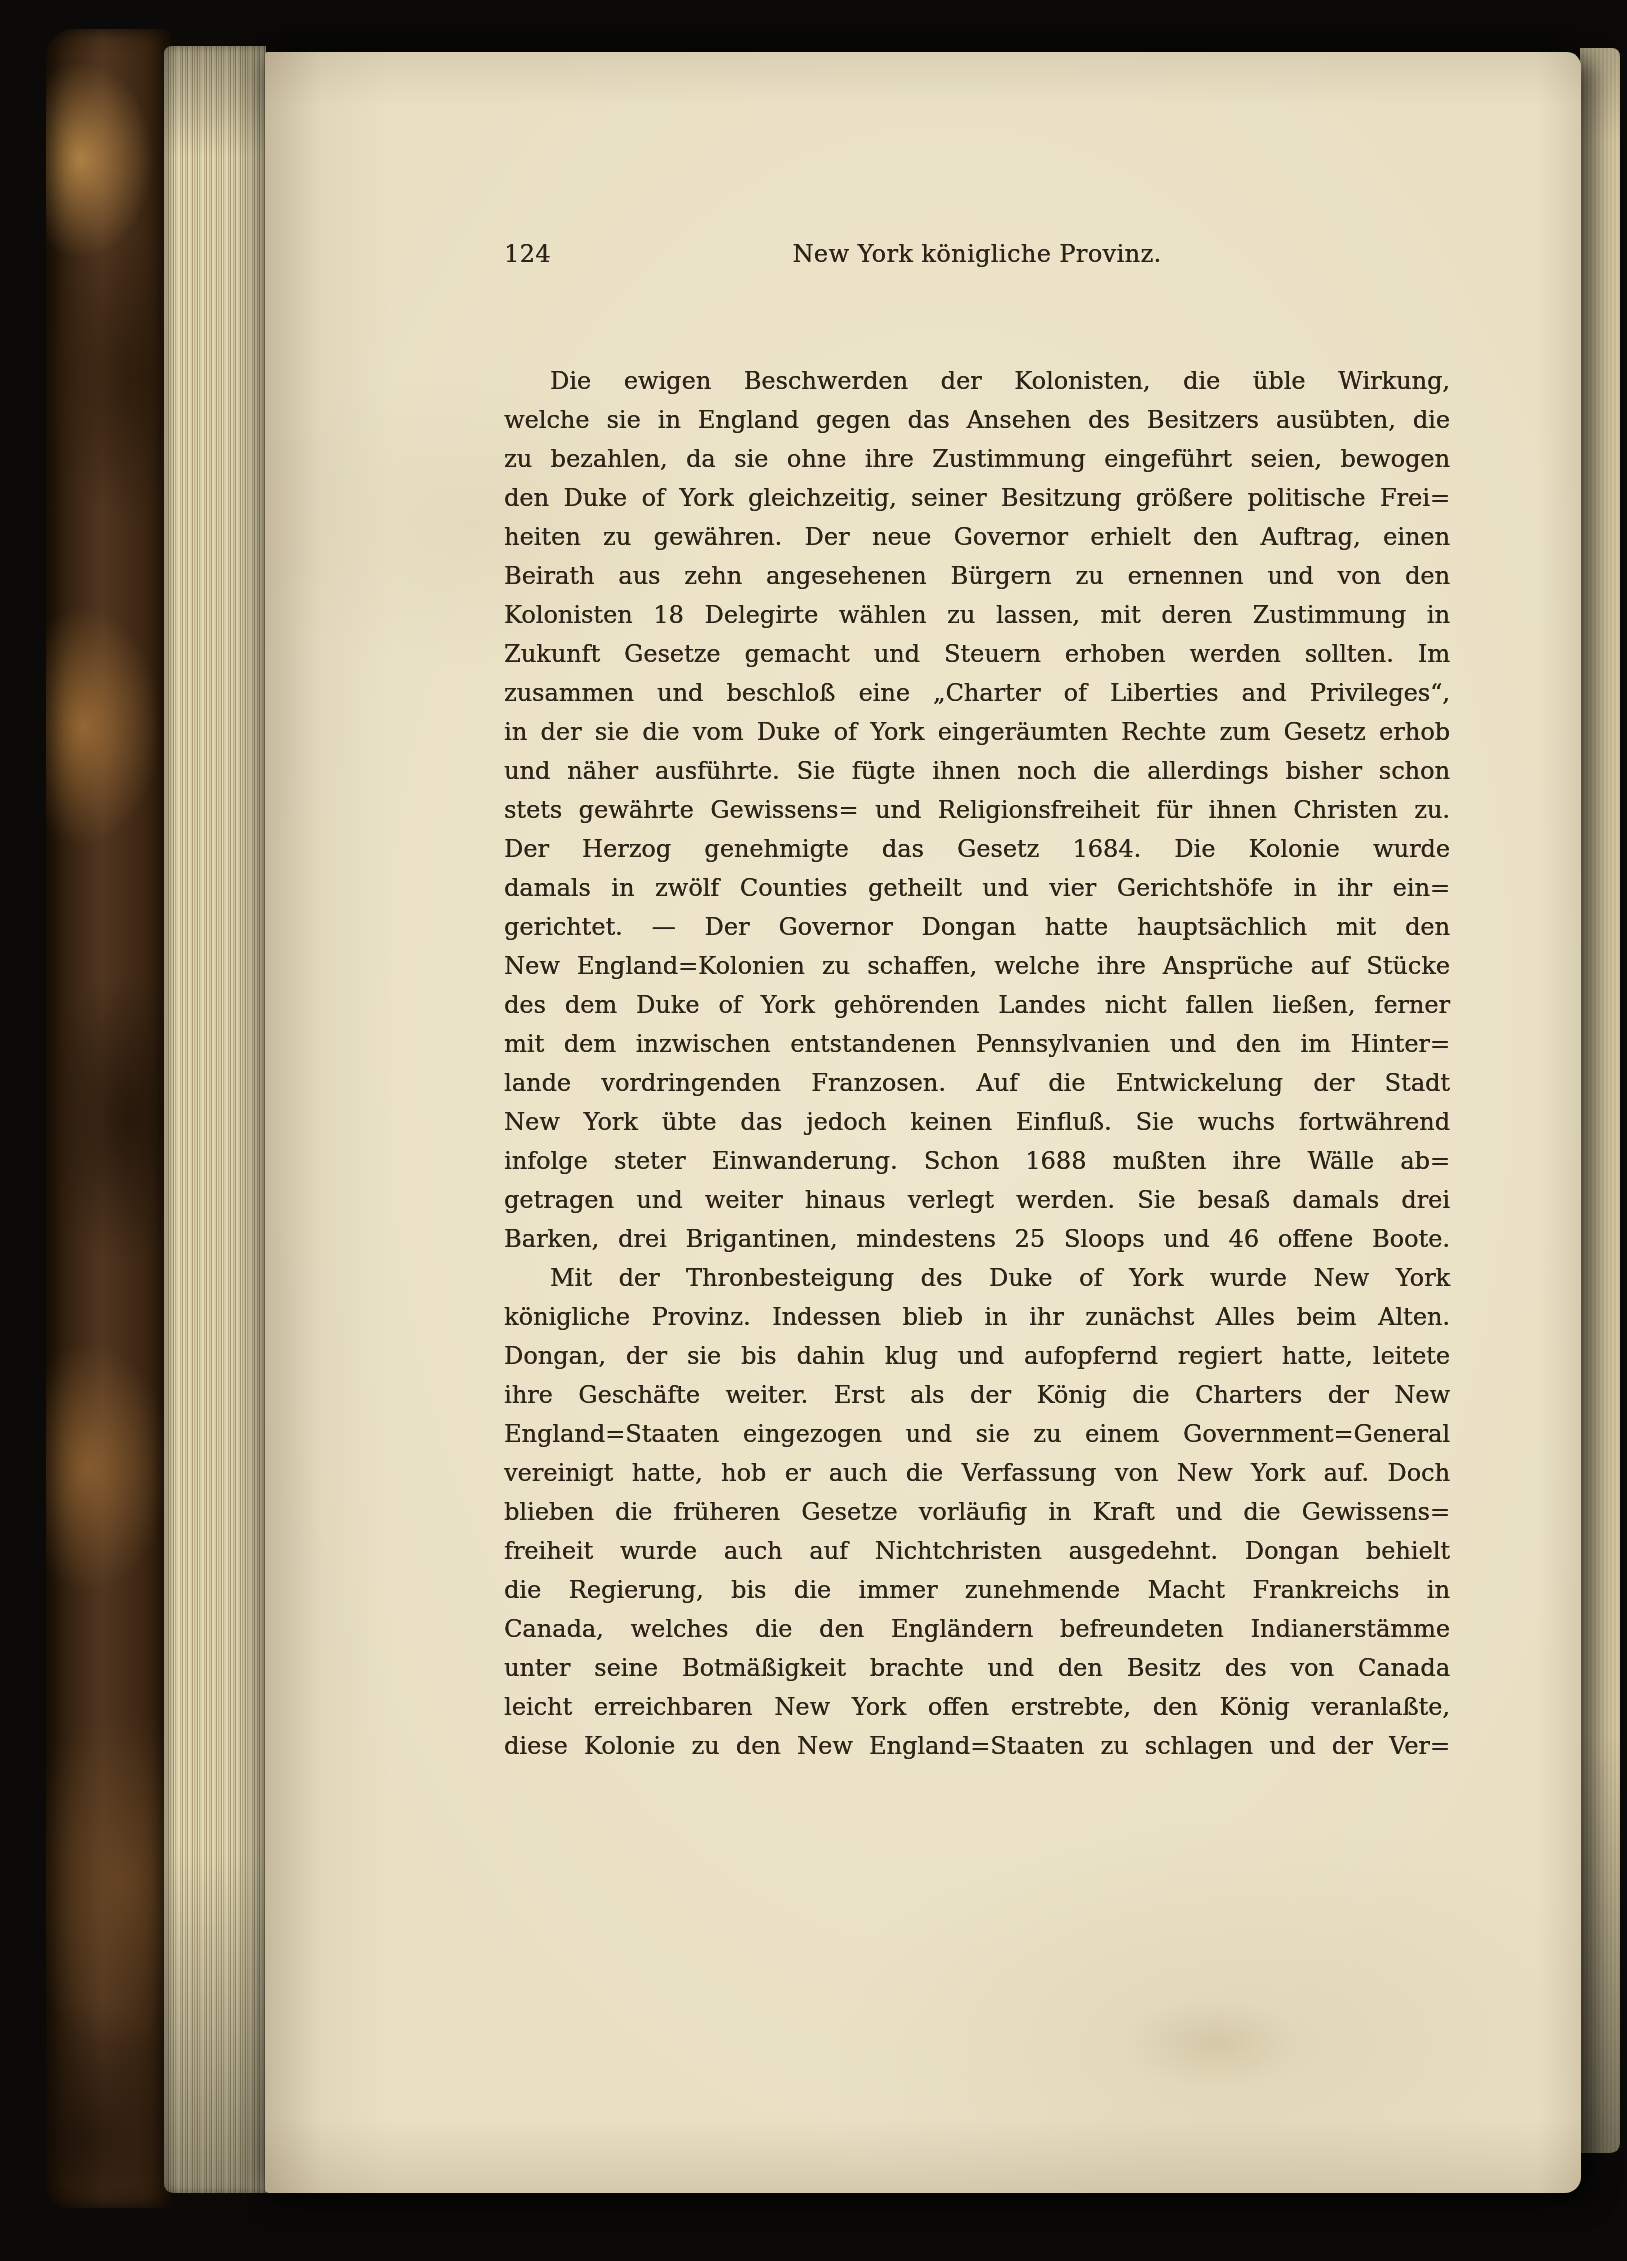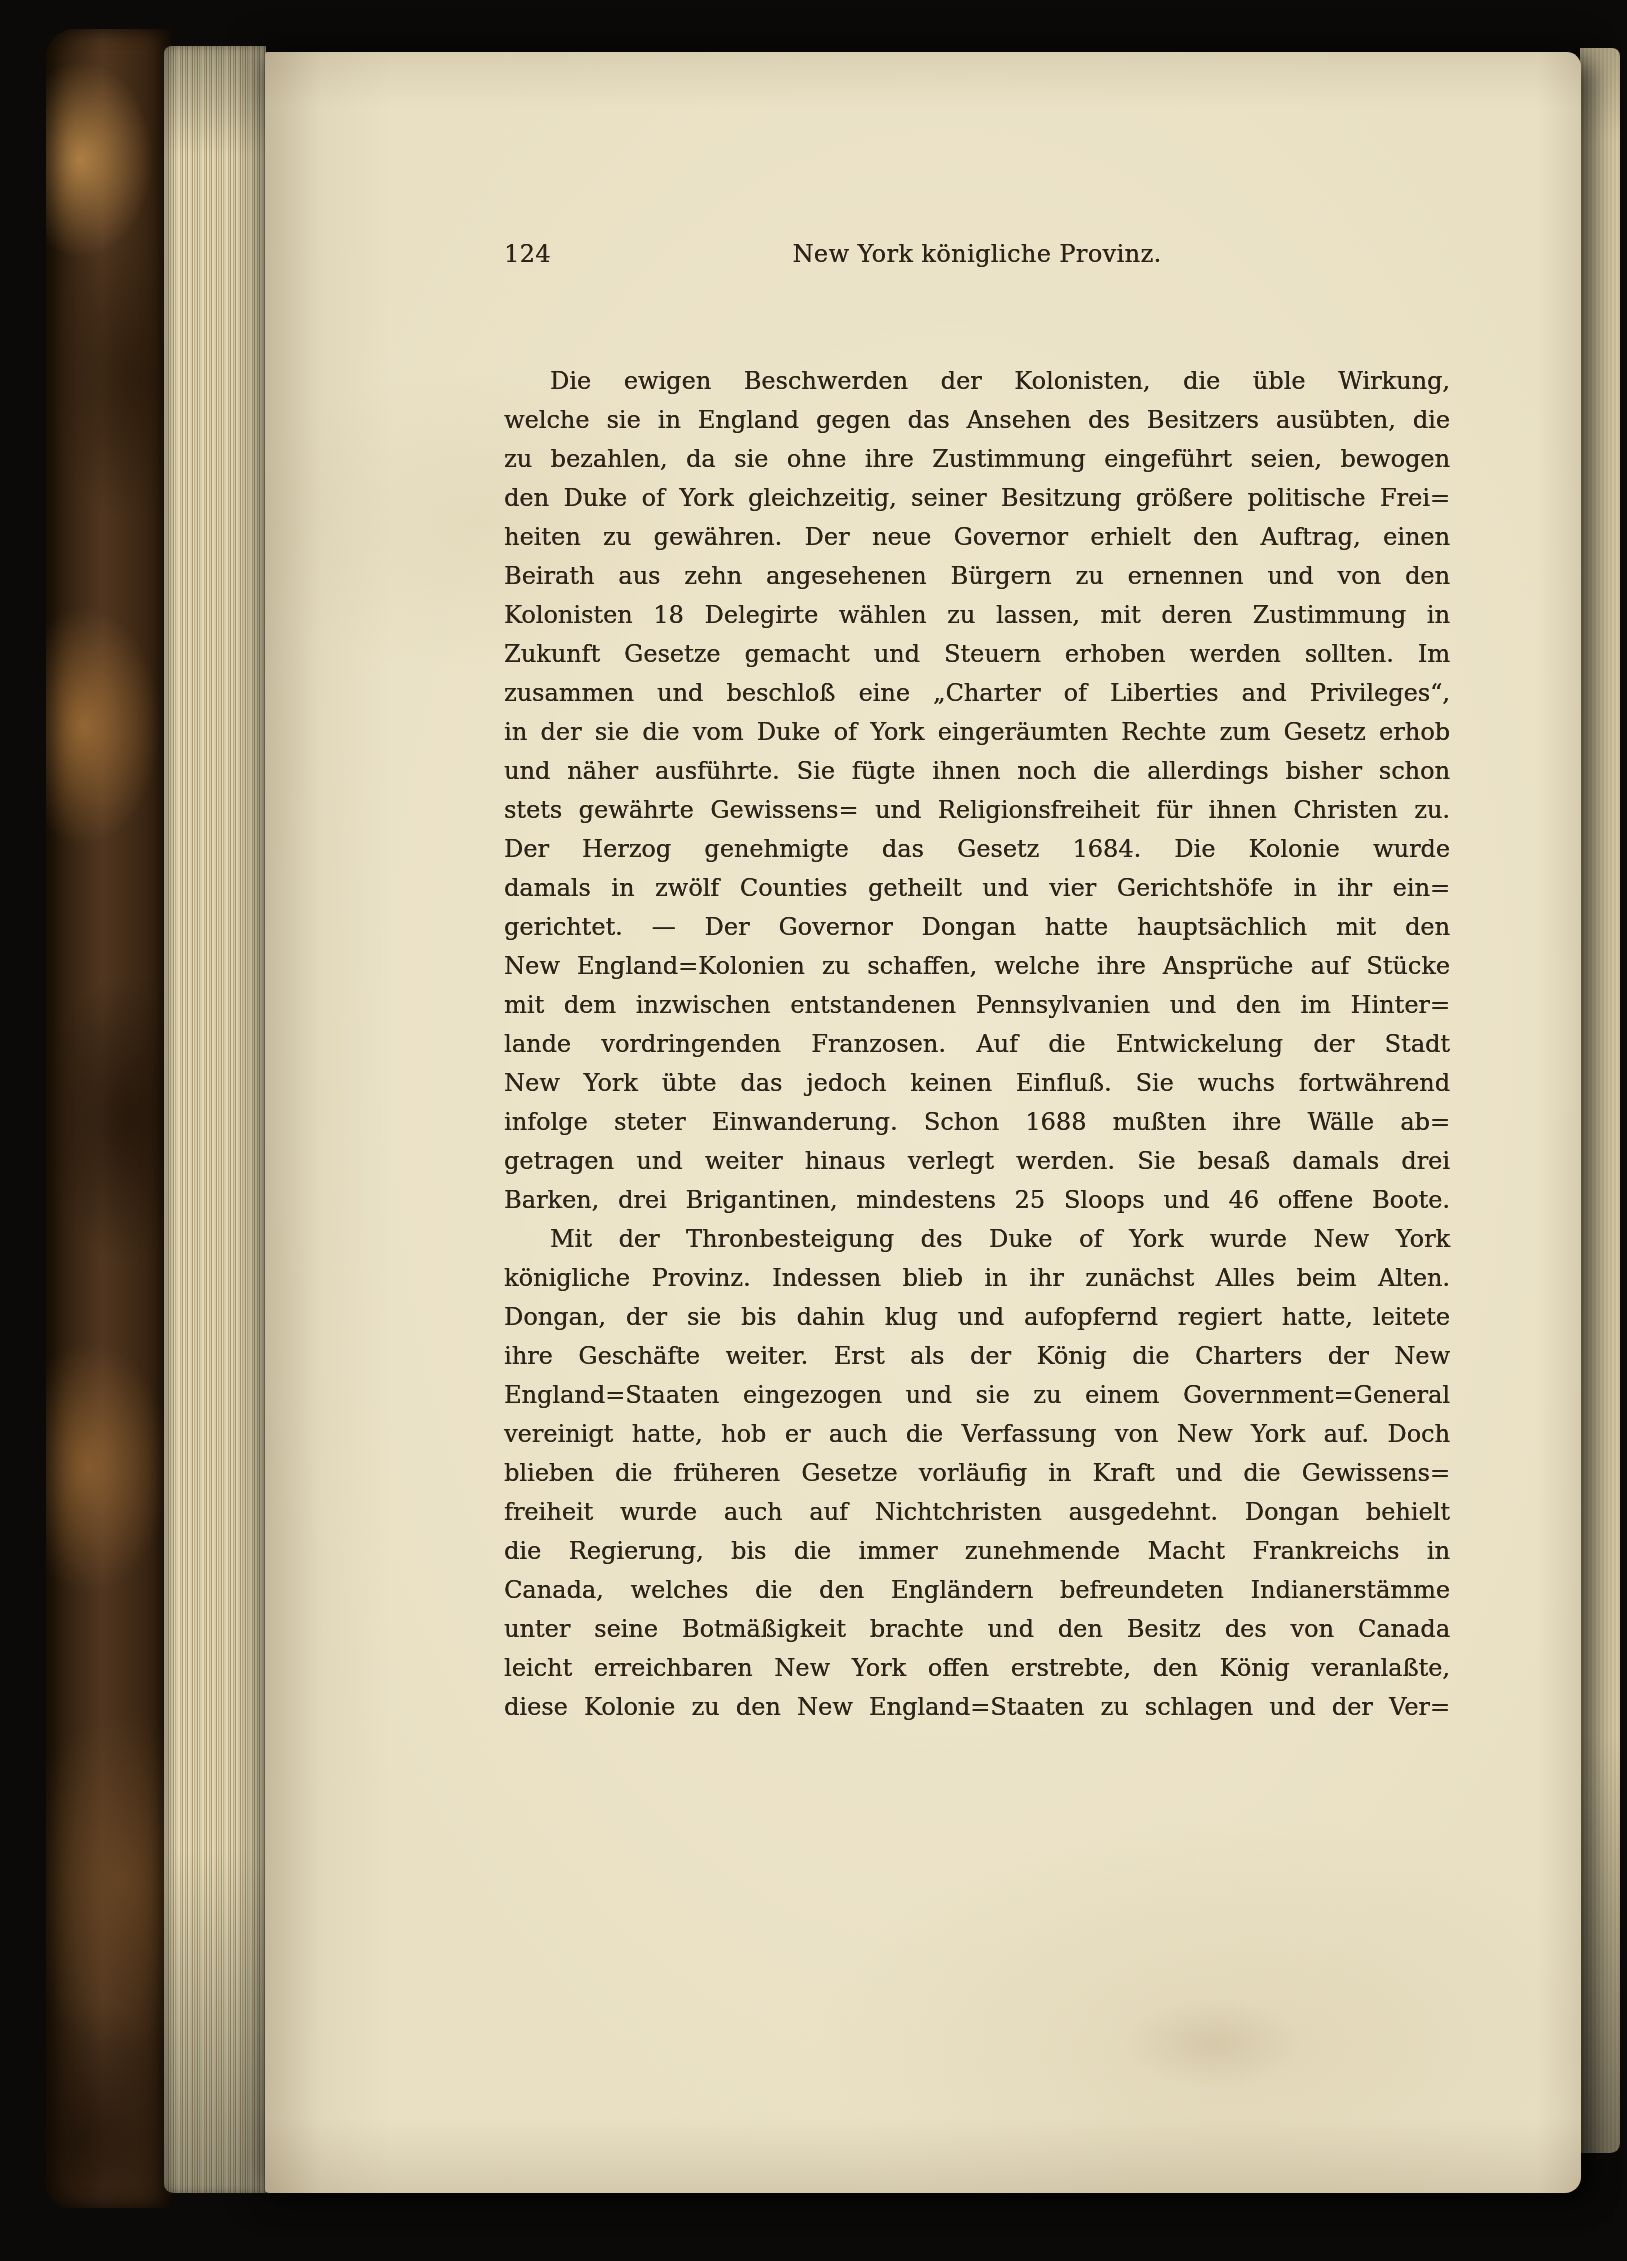--- a/index.html
+++ b/index.html
@@ -125,20 +125,21 @@
             <div class="line">Kolonisten 18 Delegirte wählen zu lassen, mit deren Zustimmung in</div>
             <div class="line">Zukunft Gesetze gemacht und Steuern erhoben werden sollten.  Im</div>
             <div class="line">zusammen und beschloß eine „Charter of Liberties and Privileges“,</div>
             <div class="line">in der sie die vom Duke of York eingeräumten Rechte zum Gesetz erhob</div>
             <div class="line">und näher ausführte.  Sie fügte ihnen noch die allerdings bisher schon</div>
             <div class="line">stets gewährte Gewissens= und Religionsfreiheit für ihnen Christen zu.</div>
             <div class="line">Der Herzog genehmigte das Gesetz 1684.  Die Kolonie wurde</div>
             <div class="line">damals in zwölf Counties getheilt und vier Gerichtshöfe in ihr ein=</div>
             <div class="line">gerichtet. — Der Governor Dongan hatte hauptsächlich mit den</div>
             <div class="line">New England=Kolonien zu schaffen, welche ihre Ansprüche auf Stücke</div>
+            <div class="line">des dem Duke of York gehörenden Landes nicht fallen ließen, ferner</div>
             <div class="line">mit dem inzwischen entstandenen Pennsylvanien und den im Hinter=</div>
             <div class="line">lande vordringenden Franzosen.  Auf die Entwickelung der Stadt</div>
             <div class="line">New York übte das jedoch keinen Einfluß.  Sie wuchs fortwährend</div>
             <div class="line">infolge steter Einwanderung.  Schon 1688 mußten ihre Wälle ab=</div>
             <div class="line">getragen und weiter hinaus verlegt werden.  Sie besaß damals drei</div>
             <div class="line">Barken, drei Brigantinen, mindestens 25 Sloops und 46 offene Boote.</div>
           </div>
         <div class="paragraph">
             <div class="line indent">Mit der Thronbesteigung des Duke of York wurde New York</div>
             <div class="line">königliche Provinz.  Indessen blieb in ihr zunächst Alles beim Alten.</div>

